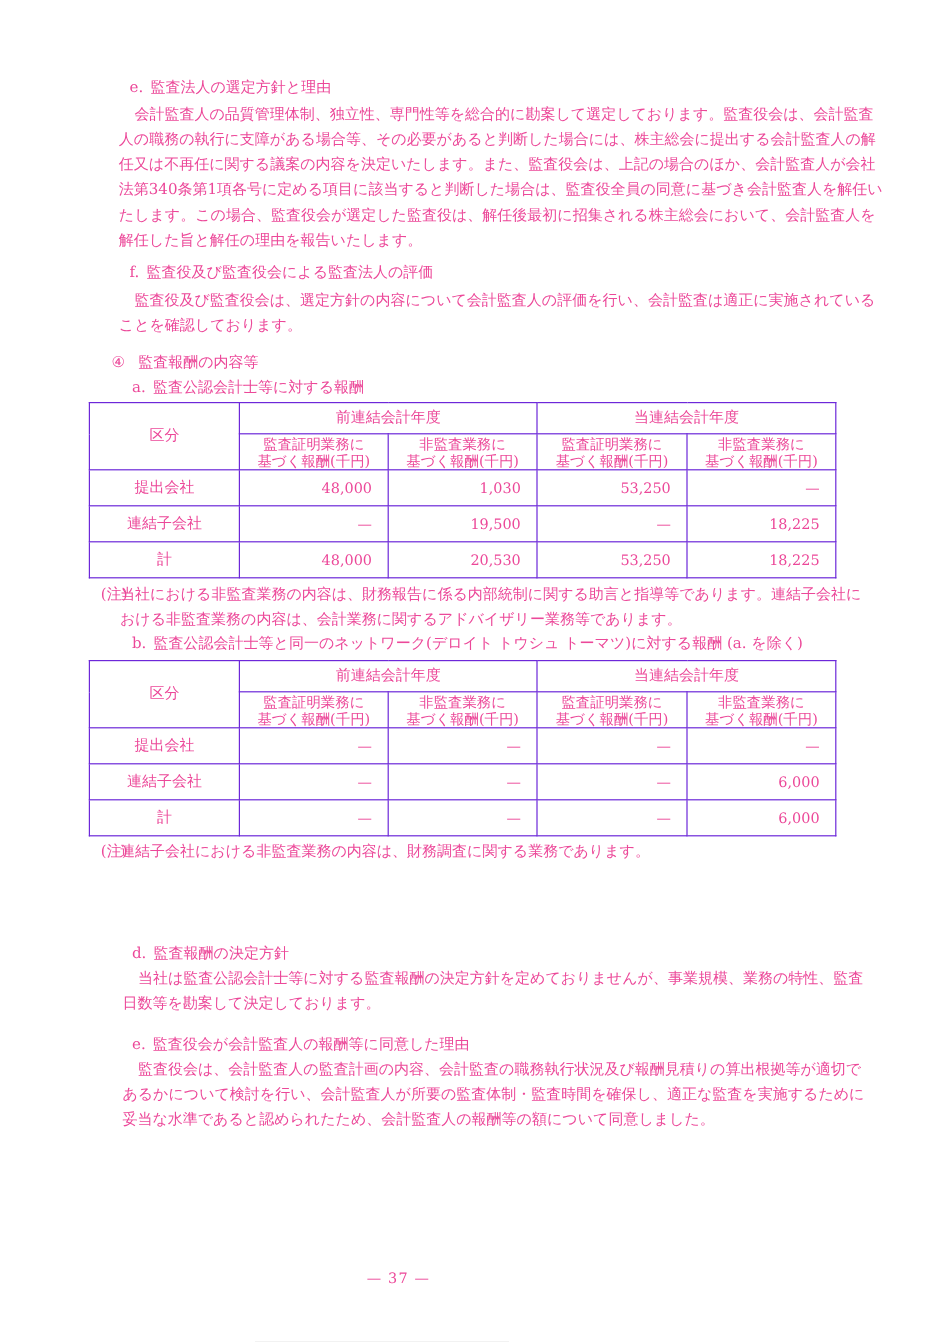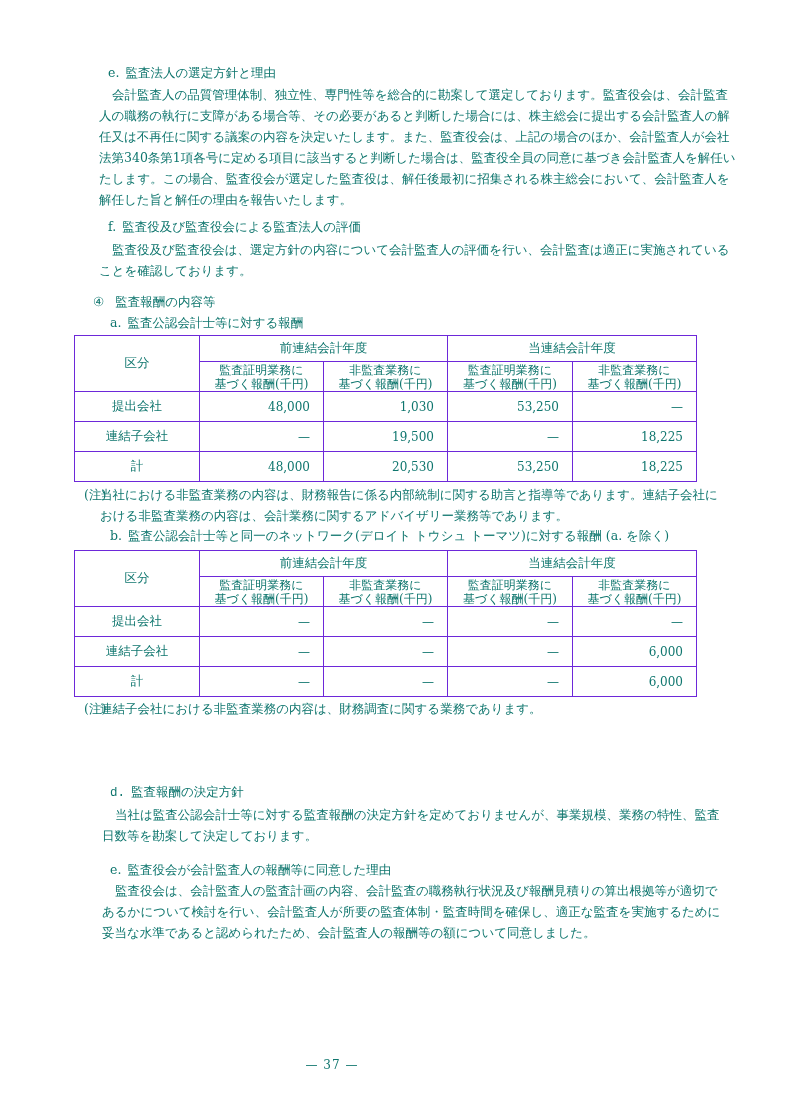--- a/index.html
+++ b/index.html
@@ -2,21 +2,21 @@
 <html><head>
 <meta charset="utf-8">
 <style>
   html,body { margin:0; padding:0; background:#e8e8e8; }
   .page {
     position:relative;
     width:790px; height:1118px;
     margin:0 auto;
     background:#ffffff;
     font-family:"DejaVu Serif","Liberation Serif",serif;
-    color:#0f766e;
+    color:#ec4899;
     overflow:hidden;
   }
   .abs { position:absolute; }
   .heading { font-size:12.5px; line-height:17px; white-space:nowrap; }
   .hlabel { display:inline-block; margin-right:6px; }
   .hlabel-wide { display:inline-block; margin-right:11px; }
   .body-text {
     font-size:12.5px; line-height:21px;
     white-space:pre-line;
     text-indent:13px;
@@ -188,21 +188,21 @@
       </tr>
     </tbody>
   </table>
 
   <div class="abs note" style="top:698px;">
     <span class="note-label">(注)</span>
     <div class="note-text">連結子会社における非監査業務の内容は、財務調査に関する業務であります。</div>
   </div>
 
 
-  <div class="abs heading lv2-head" style="top:785px;font-family:Liberation Mono, monospace;">
+  <div class="abs heading lv2-head" style="top:785px;">
     <span class="hlabel">d.</span><span>監査報酬の決定方針</span>
   </div>
   <div class="abs body-text lv2-body" style="top:804px;">当社は監査公認会計士等に対する監査報酬の決定方針を定めておりませんが、事業規模、業務の特性、監査
 日数等を勘案して決定しております。</div>
 
   <div class="abs body-text lv2-body" style="top:880px;">監査役会は、会計監査人の監査計画の内容、会計監査の職務執行状況及び報酬見積りの算出根拠等が適切で
 あるかについて検討を行い、会計監査人が所要の監査体制・監査時間を確保し、適正な監査を実施するために
 妥当な水準であると認められたため、会計監査人の報酬等の額について同意しました。</div>
   <div class="abs heading lv2-head" style="top:861px;">
     <span class="hlabel">e.</span><span>監査役会が会計監査人の報酬等に同意した理由</span>

